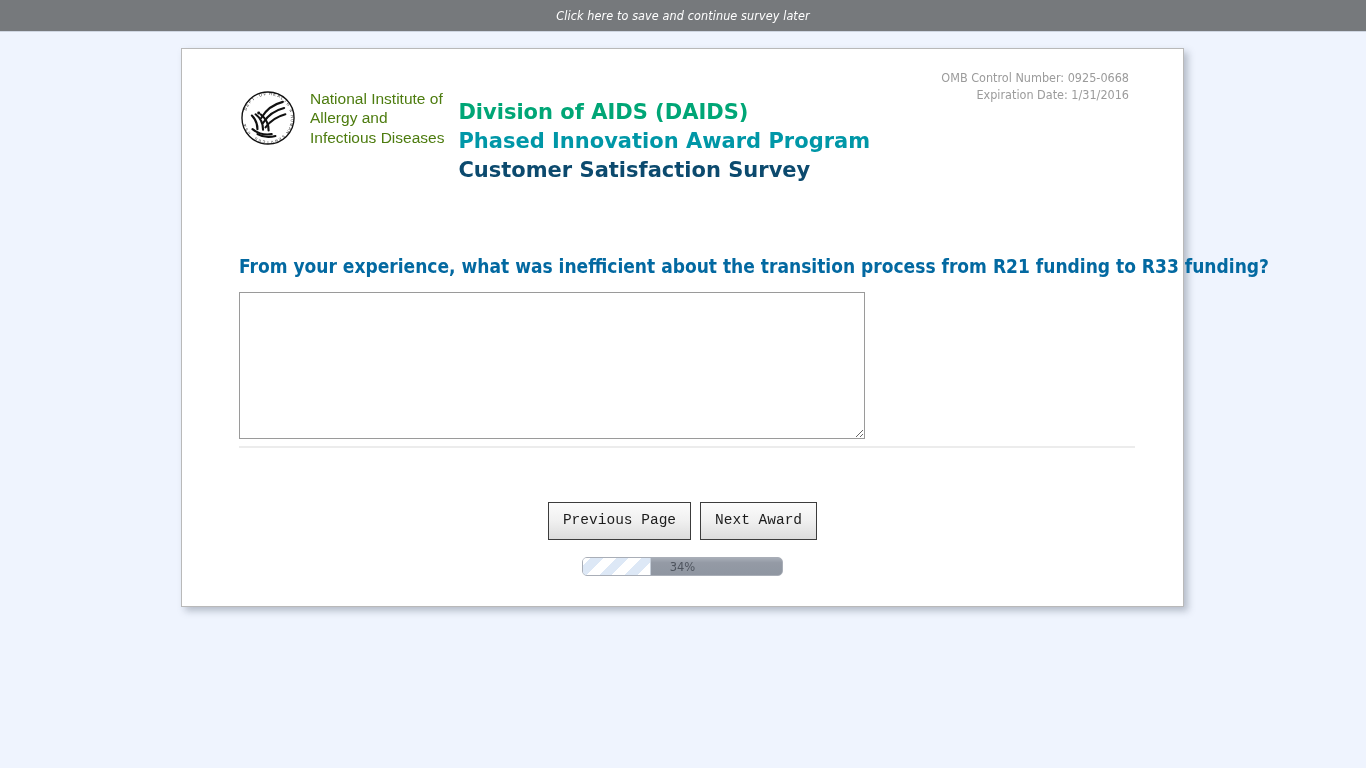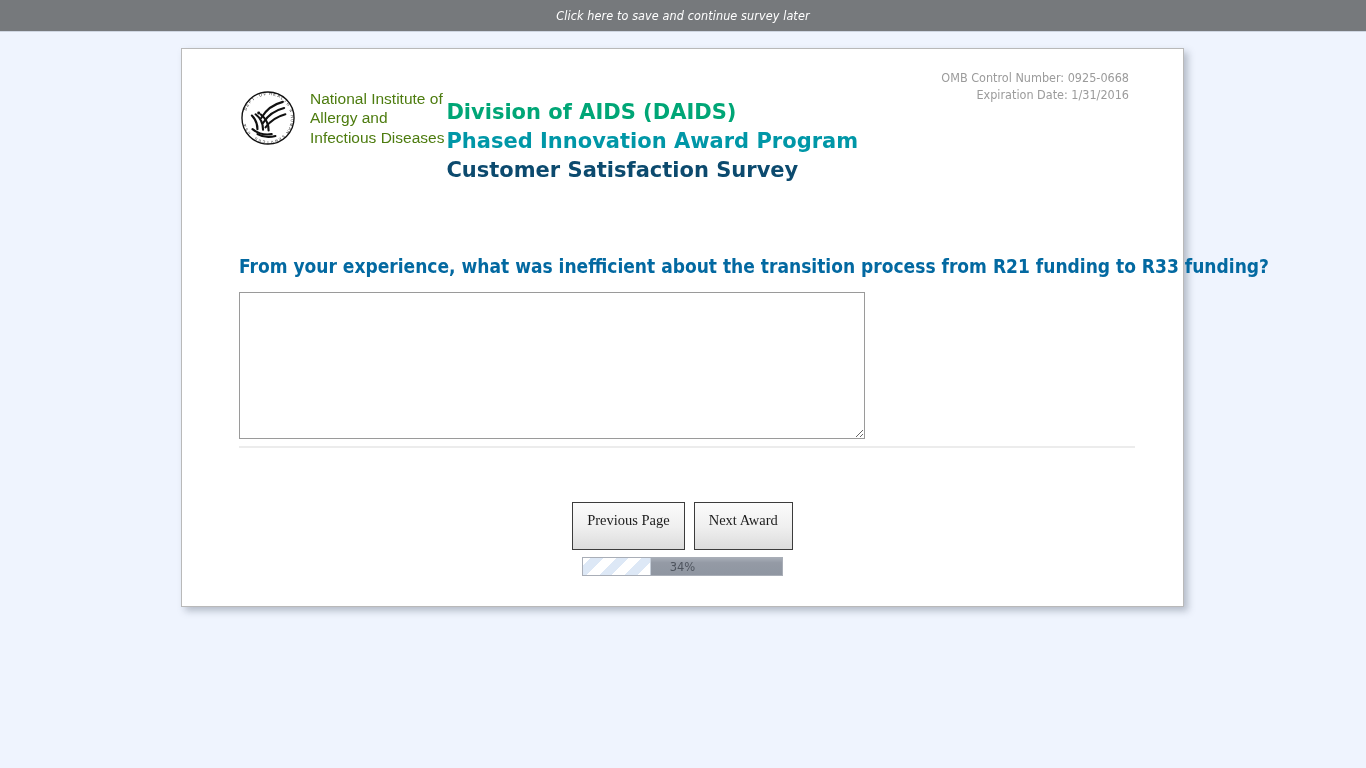--- a/index.html
+++ b/index.html
@@ -119,21 +119,21 @@
     margin-left: 9px;
     color: #4d7c0f;
     font-family: "Liberation Sans", "DejaVu Sans", sans-serif;
     font-size: 15.5px;
     line-height: 19.5px;
     white-space: nowrap;
   }
 
   
   .program-title {
-    margin-left: 2px;
+    margin-left: 14px;
     margin-top: 11px;
     font-family: "DejaVu Sans", "Liberation Sans", sans-serif;
     font-weight: 700;
     font-size: 21px;
     line-height: 29px;
     white-space: nowrap;
   }
   .title-line-1 { color: #00a676; }
   .title-line-2 { color: #0097a7; }
   .title-line-3 { color: #0c4a6e; }
@@ -187,44 +187,44 @@
     width: 1001px;
     display: flex;
     justify-content: center;
     align-items: center;
     gap: 9px;
   }
   .nav-button {
     background: linear-gradient(to bottom, #fbfbfb 0%, #f0f0f0 50%, #dcdcdc 100%);
     border: 1px solid #3c3c3c;
     color: #1c1c1c;
-    font-family: Liberation Serif, serif;
+    font-family: Liberation Mono, monospace;
     font-size: 14.5px;
     line-height: 1;
-    padding: 10px 14px 21px 14px;
+    padding: 10px 14px 11px 14px;
     cursor: pointer;
     border-radius: 0;
   }
 
   
   .progress-wrap {
     position: absolute;
     left: 0;
     top: 508px;
     width: 1001px;
     display: flex;
     justify-content: center;
   }
   .progress-track {
     position: relative;
     width: 201px;
     height: 19px;
     background: linear-gradient(to bottom, #a7adb7 0%, #949aa5 28%, #8f96a1 100%);
     border: 1px solid #a9aeb7;
-    border-radius: 0;
+    border-radius: 5px;
     box-sizing: border-box;
     overflow: hidden;
   }
   .progress-fill {
     position: absolute;
     left: 0;
     top: 0;
     bottom: 0;
     width: 34%;
     background-color: #e8f0fa;

